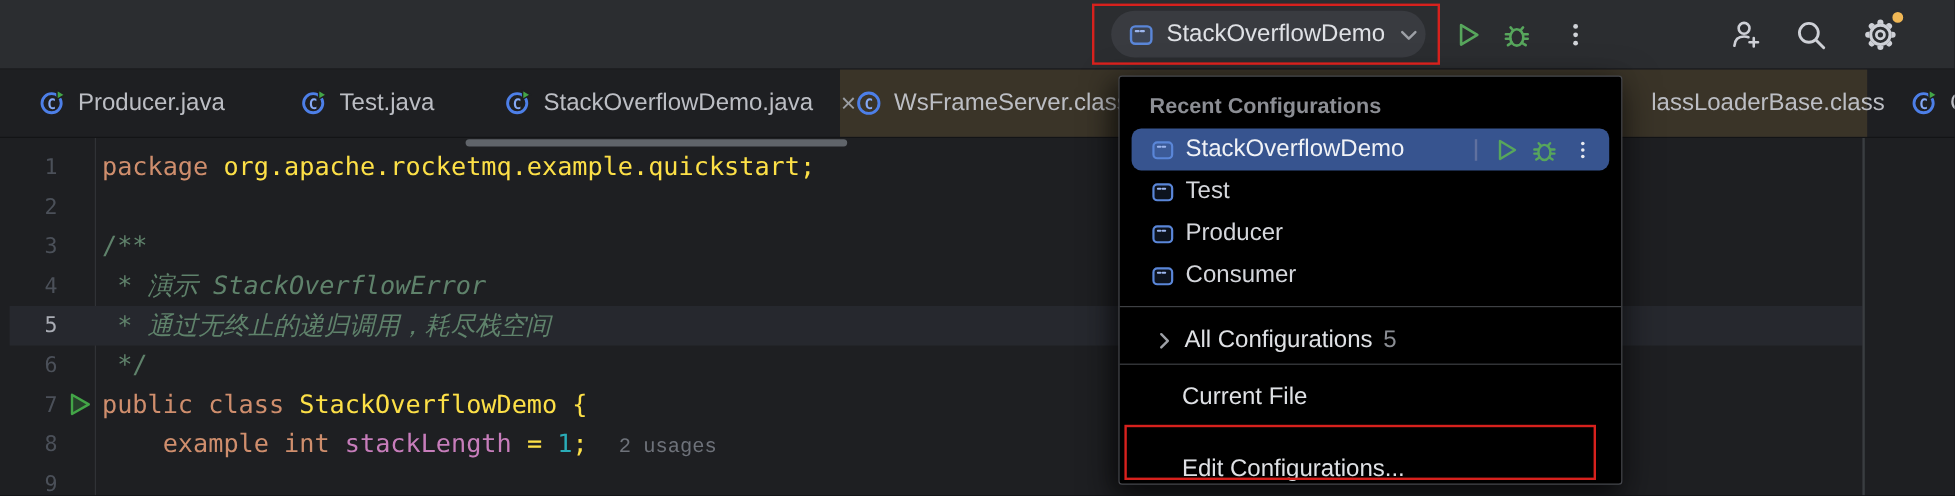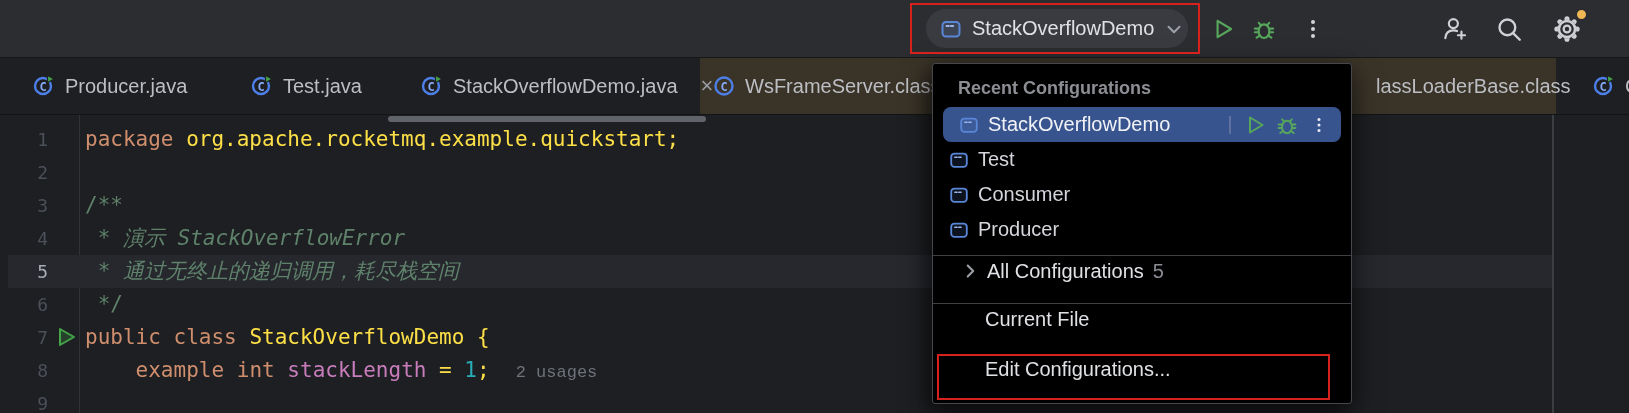--- a/index.html
+++ b/index.html
@@ -36,25 +36,25 @@
   .code{position:absolute;left:85px;top:0;line-height:33px;font-family:"DejaVu Sans Mono",monospace;font-size:21px;white-space:pre;}
   .seg-kw{color:#cf8e6d;} .seg-pl{color:#fde047;} .seg-cmt{color:#5f826b;} .seg-cmti{color:#5f826b;font-style:italic;text-align:right;}
   .seg-fld{color:#c77dbb;} .seg-num{color:#2aacb8;}
   .inlay{font-family:Liberation Mono, monospace;font-size:17px;color:#6e727a;margin-left:26px;}
   .gutter-run{position:absolute;left:54px;top:4px;width:24px;height:24px;cursor:pointer;}
 
   
   .dropdown{position:absolute;left:932px;top:63px;width:420px;height:341px;background:#000000;border:1px solid #46484d;
     border-radius:3px;box-shadow:0 10px 30px rgba(0,0,0,.55), -6px 6px 18px rgba(0,0,0,.35);z-index:50;font-size:20px;color:#d4d6db;}
   .dd-header{padding:14px 0 6px 25px;font-size:18px;font-weight:bold;color:#8c8e94;}
-  .dd-item{height:35px;display:flex;align-items:center;gap:8px;padding-left:15px;cursor:pointer;}
+  .dd-item{height:35px;display:flex;align-items:center;gap:8px;padding-left:25px;cursor:pointer;}
   .dd-item.selected{margin:2px 10px 0;height:35px;border-radius:8px;background:#37548f;color:#f0f2f6;padding:0 10px 0 15px;}
   .dd-item .grow{flex:1;}
   .dd-sep{height:1px;background:#3e4044;margin:8px 0 4px 0;}
-  .dd-row{height:35px;display:flex;align-items:flex-start;padding-left:52px;color:#dfe1e5;cursor:pointer;}
+  .dd-row{height:35px;display:flex;align-items:flex-end;padding-left:52px;color:#dfe1e5;cursor:pointer;}
   .dd-row.allcfg{padding-left:26px;}
   .dd-row .count{margin-left:9px;color:#8a8d93;}
   .dd-row.edit{margin-top:15px;height:45px;}
   .vdiv{width:2px;height:18px;background:#60719f;margin:0 4px 0 2px;}
   .act-icon{width:24px;height:24px;display:flex;align-items:center;justify-content:center;cursor:pointer;}
   .red-box-edit{position:absolute;left:4px;top:290px;width:393px;height:46px;border:2px solid #d7211d;z-index:55;pointer-events:none;}
   svg{display:block;}
 </style>
 </head>
 <body>
@@ -277,30 +277,30 @@
           </span>
           <span>Test</span>
         </div>
         <div class="dd-item">
           <span>
             <svg width="22" height="22" viewBox="0 0 24 24">
               <rect x="3.5" y="5" width="17" height="14.5" rx="3.5" fill="rgba(90,134,216,.14)" stroke="#5a86d8" stroke-width="2"></rect>
               <path d="M7.5 9h2.4 M11.8 9h2.4" stroke="#9db6ee" stroke-width="1.8" stroke-linecap="round"></path>
             </svg>
           </span>
-          <span>Consumer</span>
+          <span>Producer</span>
         </div>
         <div class="dd-item">
           <span>
             <svg width="22" height="22" viewBox="0 0 24 24">
               <rect x="3.5" y="5" width="17" height="14.5" rx="3.5" fill="rgba(90,134,216,.14)" stroke="#5a86d8" stroke-width="2"></rect>
               <path d="M7.5 9h2.4 M11.8 9h2.4" stroke="#9db6ee" stroke-width="1.8" stroke-linecap="round"></path>
             </svg>
           </span>
-          <span>Producer</span>
+          <span>Consumer</span>
         </div>
       </div>
     <div class="dd-sep"></div>
     <div class="dd-row allcfg">
       <span id="dd-chevron">
           <svg width="22" height="22" viewBox="0 0 24 24" fill="none" stroke="#9da0a6" stroke-width="2.2" stroke-linecap="round" stroke-linejoin="round">
             <path d="M9.5 6 L15.5 12 L9.5 18"></path>
           </svg>
         </span>
       <span style="margin-left:6px;">All Configurations</span>

